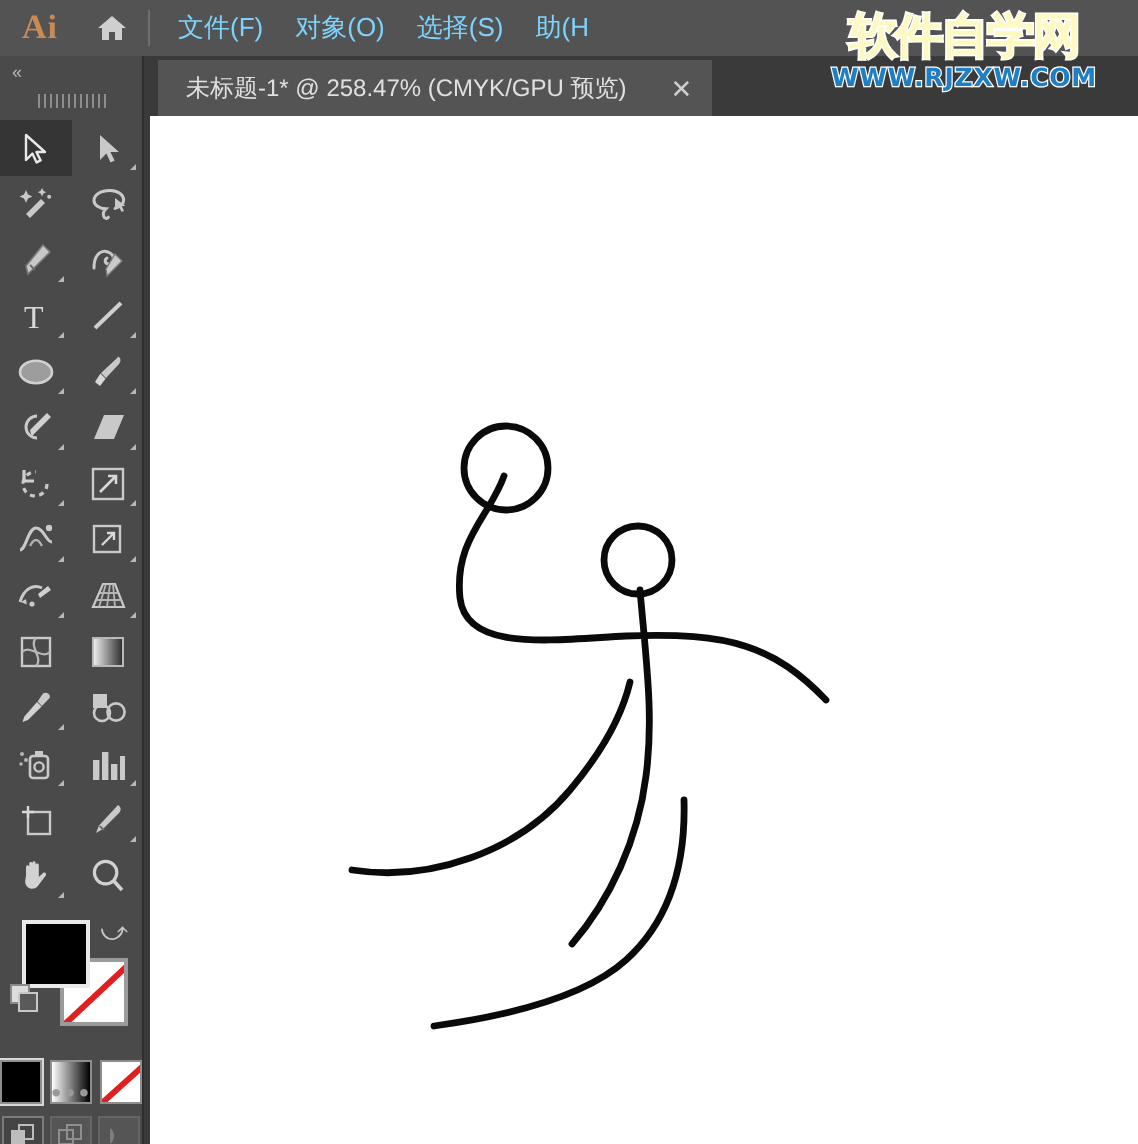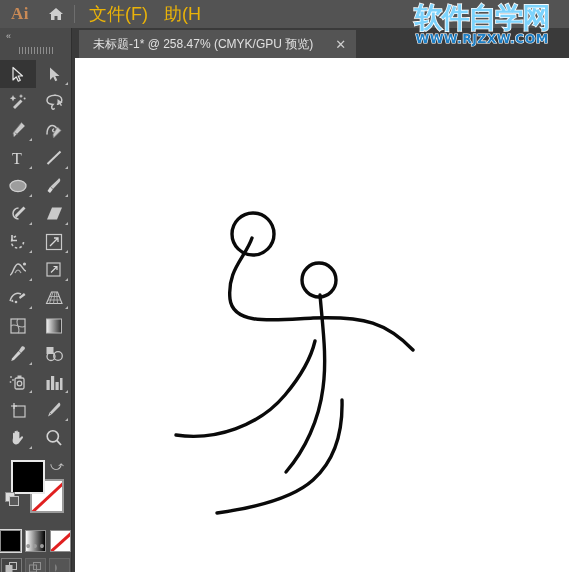--- a/index.html
+++ b/index.html
@@ -21,32 +21,32 @@
     width: 40px; text-align: center;
     color: #c98a56; font-size: 17px; font-weight: bold;
     letter-spacing: 0.5px;
     font-family: "Liberation Serif", "DejaVu Serif", serif;
   }
   #home-btn { width: 32px; display: flex; align-items: center; justify-content: center; }
   #menu-divider {
     width: 1px; height: 18px; background: #6e6e6e; margin: 0 6px 0 2px;
   }
   .menu-item {
-    color: #eab308; font-size: 18px; padding: 0 8px;
+    color: #7dd3fc; font-size: 13px; padding: 0 8px;
     white-space: nowrap; line-height: 28px;
   }
 
   
   #watermark {
     position: absolute; left: 402px; top: 2px; width: 160px; height: 50px;
     pointer-events: none; z-index: 40;
     text-align: center;
   }
   #wm-main {
-    font-size: 28px; font-weight: bold; color: #7dd3fc;
+    font-size: 24px; font-weight: bold; color: #fef9c3;
     -webkit-text-stroke: 1.6px #ffffff;
     paint-order: stroke fill;
     letter-spacing: -1px; line-height: 32px;
     font-family: "DejaVu Sans", sans-serif;
   }
   #wm-sub {
     font-size: 12.5px; font-weight: bold; color: #1f7fc4;
     -webkit-text-stroke: 1.2px #ffffff;
     paint-order: stroke fill;
     letter-spacing: 0.4px; line-height: 14px;
@@ -175,20 +175,22 @@
 
   <div id="menubar">
     <div id="ai-logo">Ai</div>
     <div id="home-btn">
       <svg width="16" height="16" viewBox="0 0 16 16">
         <path d="M8 2 L15 8 L13 8 L13 14 L9.5 14 L9.5 10 L6.5 10 L6.5 14 L3 14 L3 8 L1 8 Z" fill="#cfcfcf"></path>
       </svg>
     </div>
     <div id="menu-divider"></div>
     <div class="menu-item">文件(F)</div>
+    <div class="menu-item">对象(O)</div>
+    <div class="menu-item">选择(S)</div>
     <div class="menu-item">助(H</div>
   </div>
 
   <div id="watermark">
     <div id="wm-main">软件自学网</div>
     <div id="wm-sub">WWW.RJZXW.COM</div>
   </div>
 
   <div id="tabbar">
     <div id="doc-tab">

